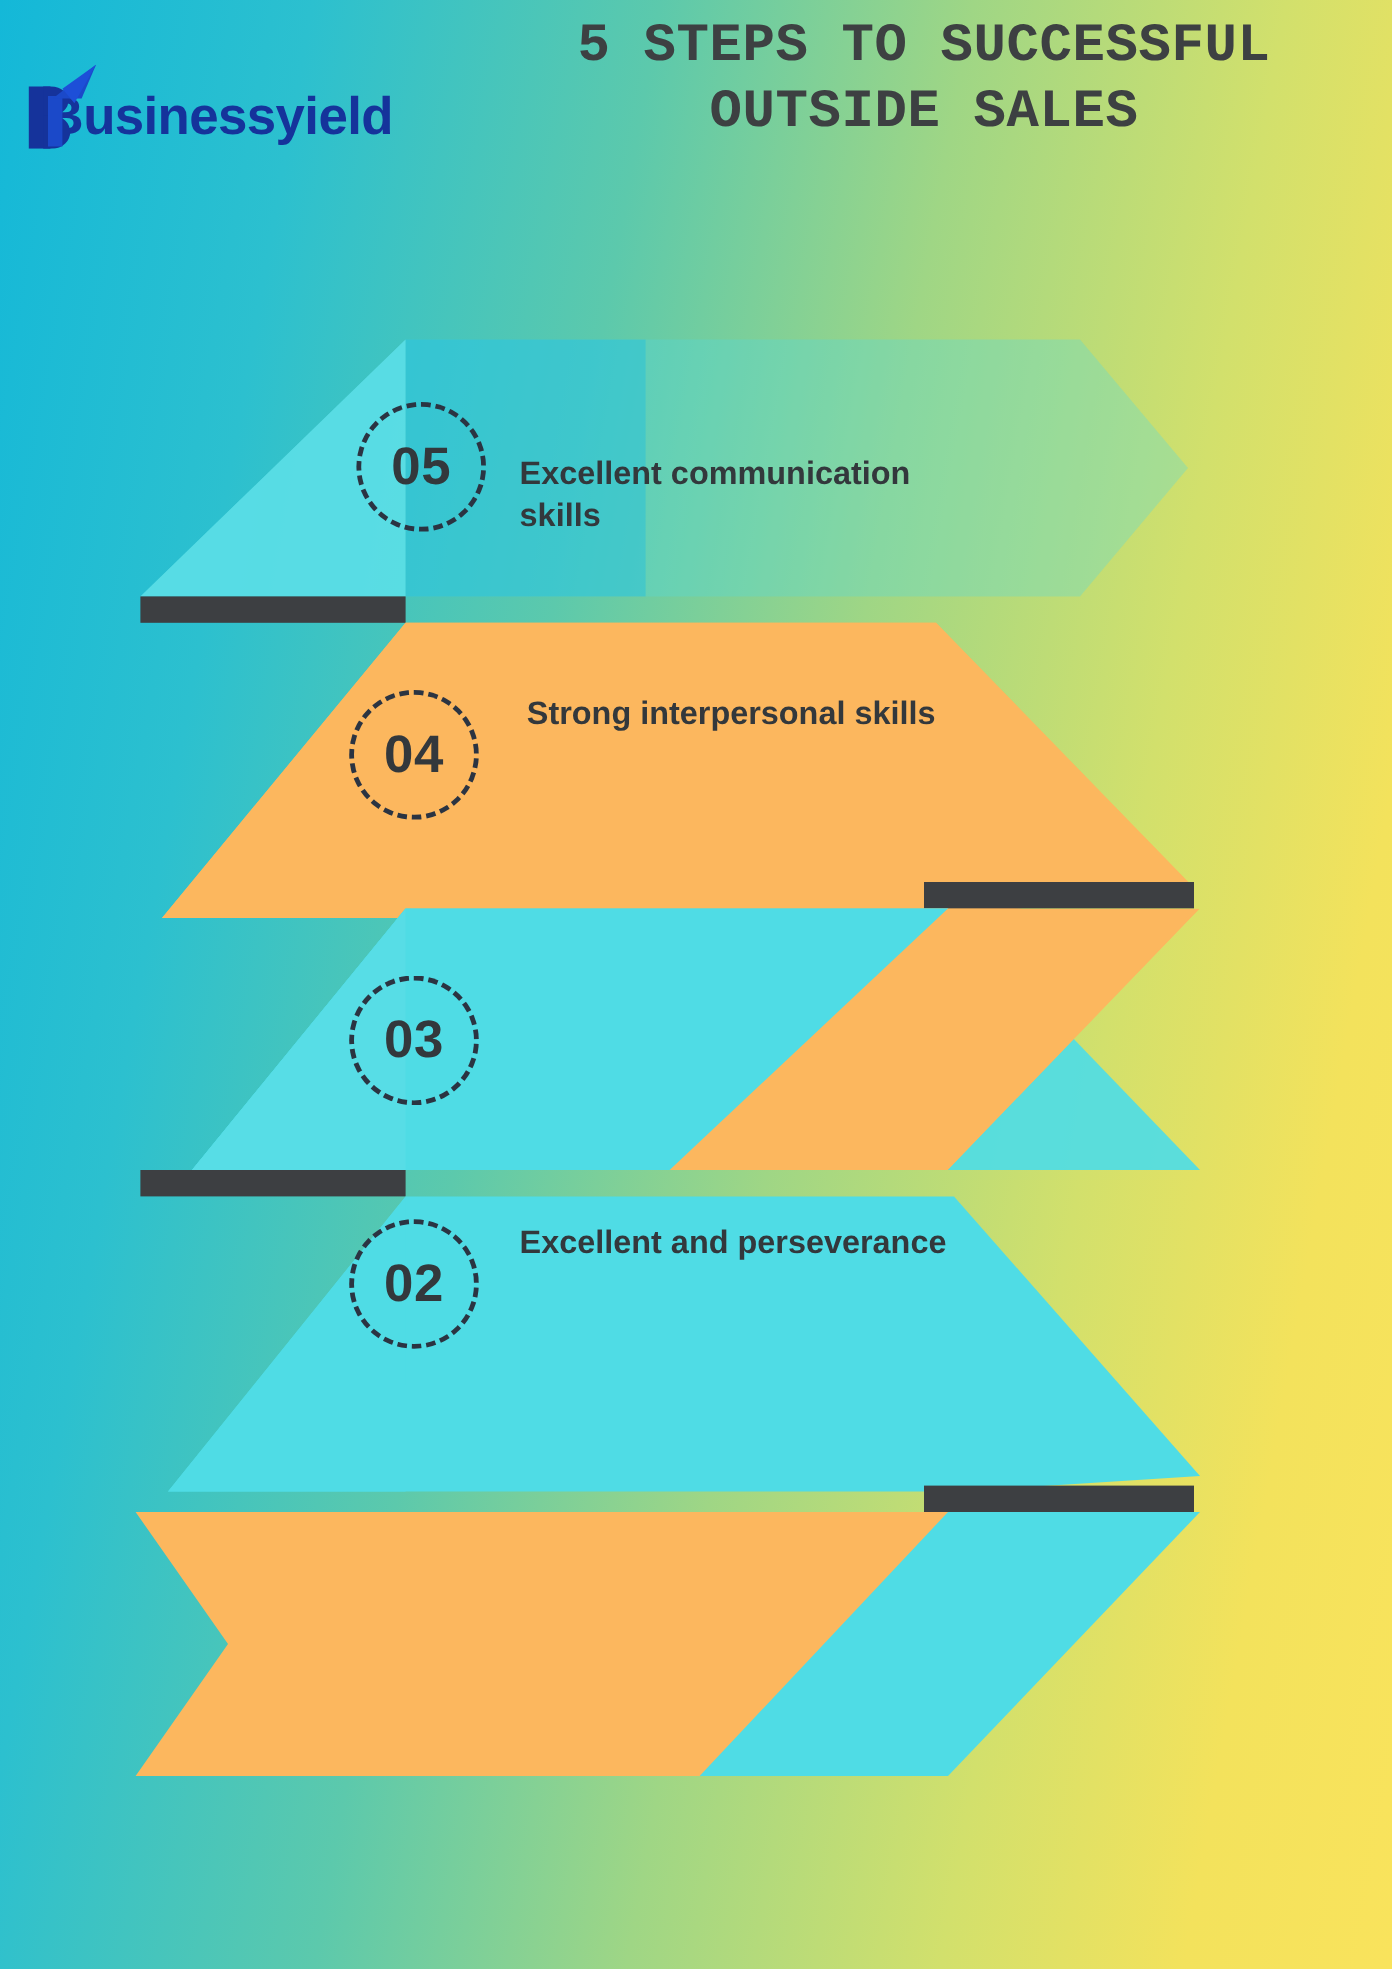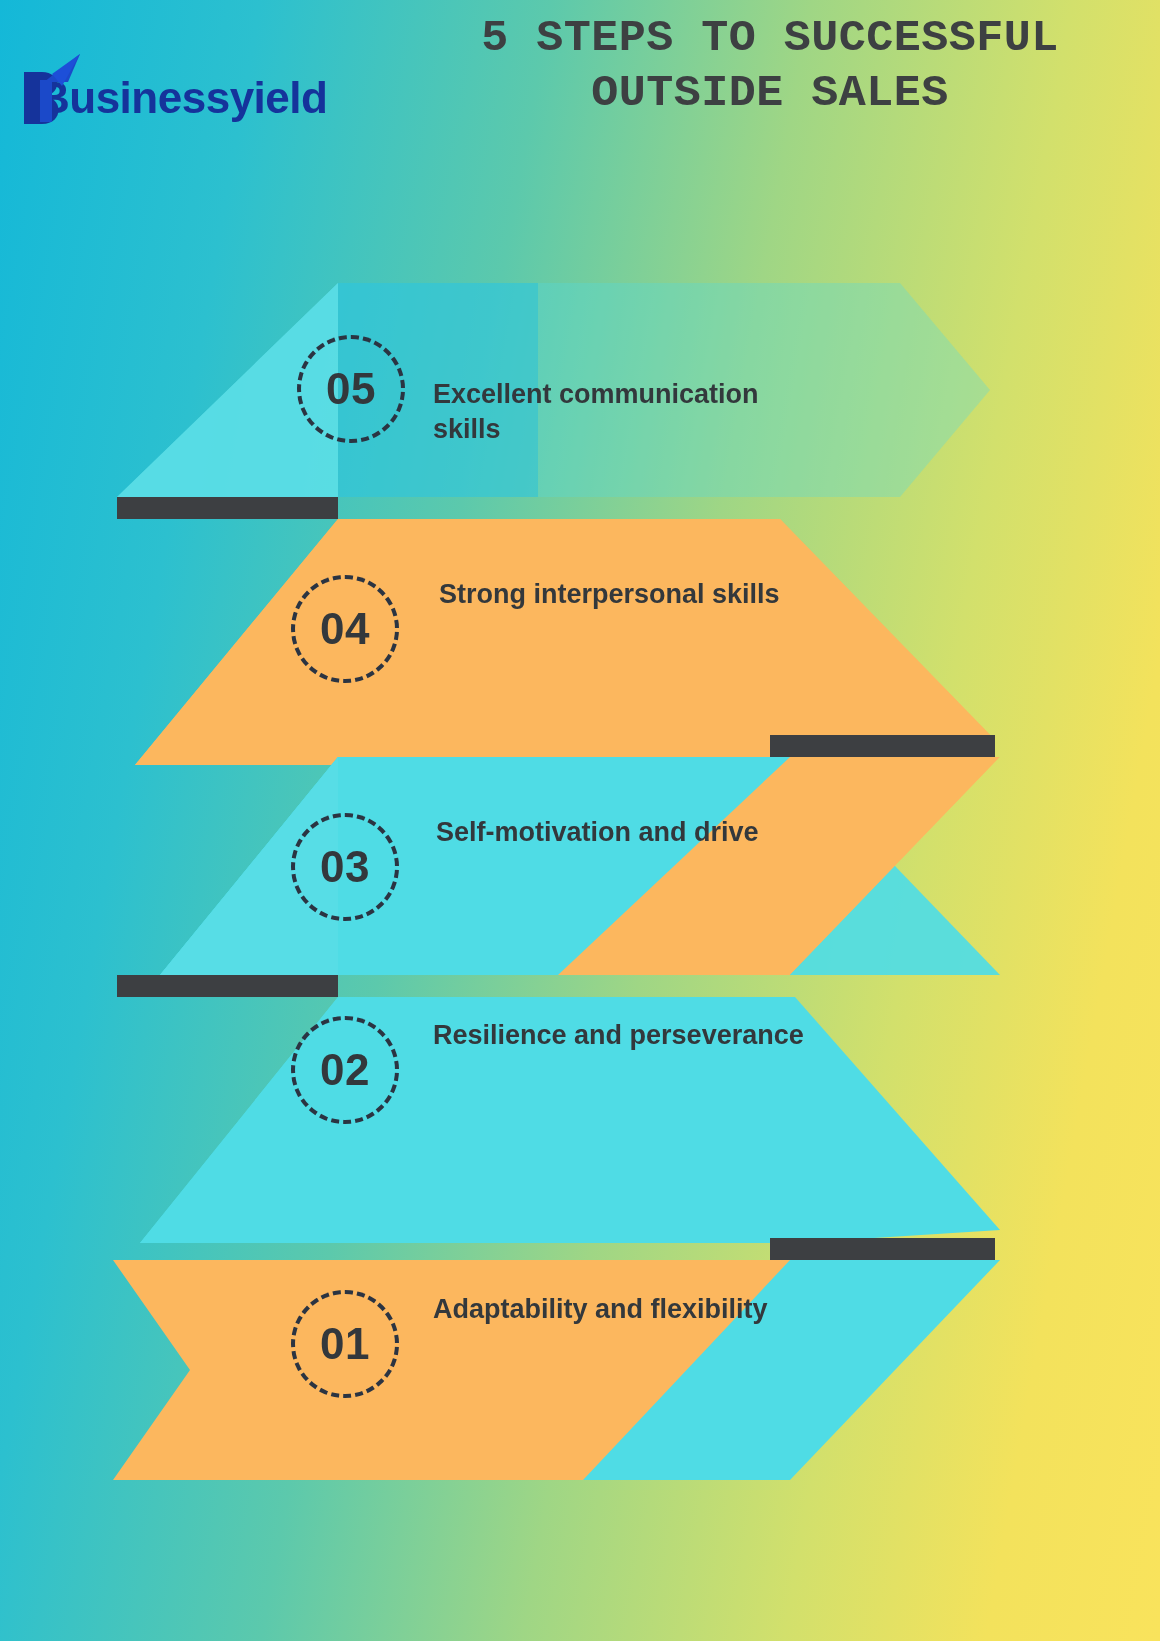--- a/index.html
+++ b/index.html
@@ -157,30 +157,23 @@
     <div class="num-circle" style="left:291px;top:0;">
       <span>04</span>
     </div>
     <div class="step-text" style="left:439px;top:2px;width:400px;">Strong interpersonal skills</div>
   </div>
 
   <div class="step-row" style="top:813px;padding-left:26px;">
     <div class="num-circle" style="left:291px;top:0;">
       <span>03</span>
     </div>
-    <div class="step-text" style="left:436px;top:2px;width:380px;">Self-motivation and drive</div>
   </div>
 
   <div class="step-row" style="top:1016px;text-decoration:underline;">
     <div class="num-circle" style="left:291px;top:0;">
       <span>02</span>
     </div>
-    <div class="step-text" style="left:433px;top:2px;width:380px;">Resilience and perseverance</div>
+    <div class="step-text" style="left:433px;top:2px;width:380px;">Excellent and perseverance</div>
   </div>
 
-  <div class="step-row" style="top:1290px;">
-    <div class="num-circle" style="left:291px;top:0;">
-      <span>01</span>
-    </div>
-    <div class="step-text" style="left:433px;top:2px;width:380px;">Adaptability and flexibility</div>
-  </div>
 
 </div>
 
 </body></html>

